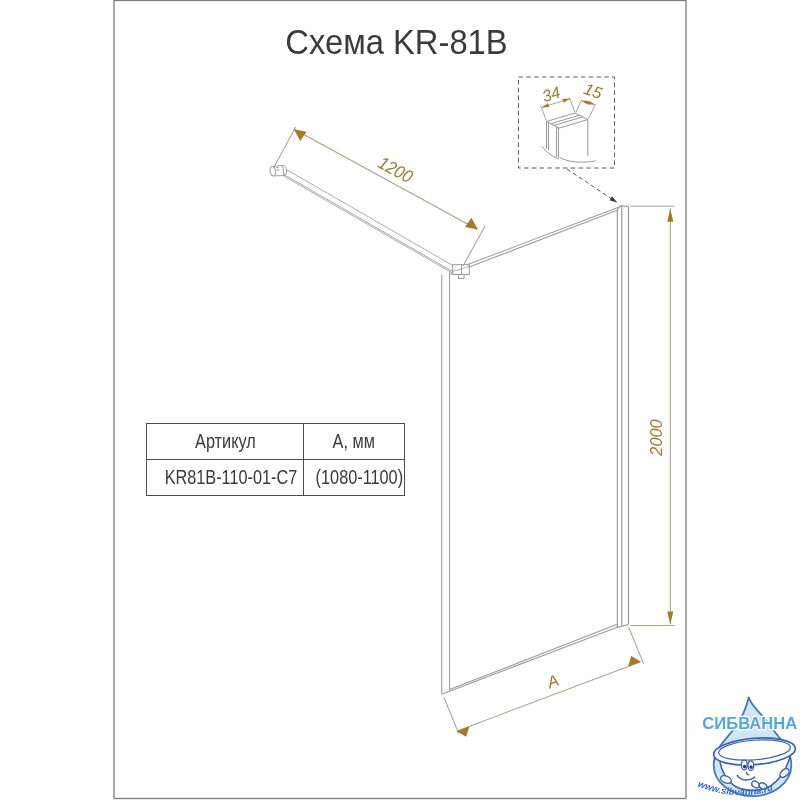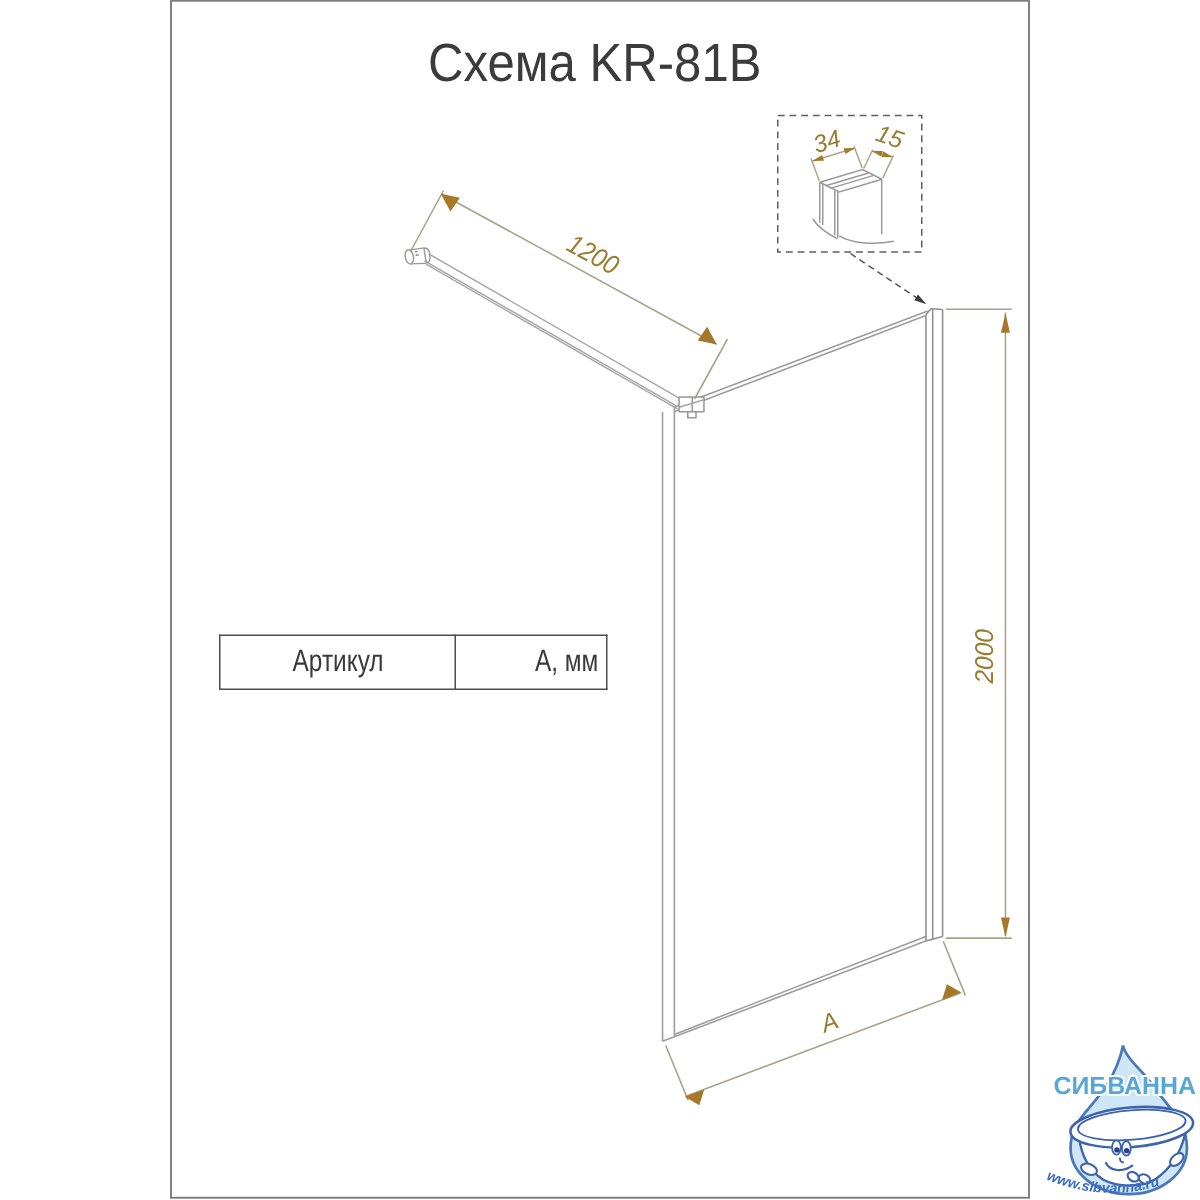--- a/index.html
+++ b/index.html
@@ -1,21 +1,21 @@
 <!DOCTYPE html>
 <html><head>
 <meta charset="utf-8">
 <style>
   html,body{margin:0;padding:0;background:#ffffff;}
   body{width:800px;height:800px;position:relative;font-family:"Liberation Sans",sans-serif;overflow:hidden;}
   svg{position:absolute;left:0;top:0;}
   .tbl{position:absolute;left:146px;top:423px;border-collapse:collapse;table-layout:fixed;width:258px;color:#3a3a3a;font-size:20.6px;}
   .tbl td{border:1.2px solid #4d4d4d;text-align:center;padding:0;height:34.75px;white-space:nowrap;overflow:visible;margin-top:44px;}
   .tbl td.c1{width:156px;}
-  .tbl td.c2{width:100px;text-align:right;}
+  .tbl td.c2{width:100px;}
   .tbl span{display:inline-block;transform:scaleX(0.79);transform-origin:50% 50%;}
 </style>
 </head>
 <body>
 
 <svg width="800" height="800" viewBox="0 0 800 800">
 
   <rect x="114" y="0.5" width="572" height="798" fill="none" stroke="#7e7e7e" stroke-width="1.3"></rect>
 
   <text x="0" y="0" font-size="35.8" fill="#3b3b3b" text-anchor="middle" font-family="Liberation Sans, sans-serif" transform="translate(396.5,54) scale(0.915,1)">Схема KR-81B</text>
@@ -137,20 +137,24 @@
   <tbody>
       <tr>
         <td class="c1"><span>Артикул</span></td>
         <td class="c2"><span>А, мм</span></td>
       </tr>
 
 
 
 
 
+  <tr>
+        <td class="c1"><span>KR81B-110-01-C7</span></td>
+        <td class="c2"><span>(1080-1100)</span></td>
+      </tr>
 
 </tbody>
   </table>
 
 <svg width="800" height="800" viewBox="0 0 800 800">
 
   <path d="M748.7,697 C747,705.5 743.5,714.5 737.5,724 C726,741 713.7,747.5 713.7,765.3 A38.8,30.8 0 0 0 791.3,765.3 C791.3,747.5 780,740 768.5,723.5 C762,714 750.4,705.5 748.7,697 Z" fill="#cfe6f7" stroke="#4a77ba" stroke-width="1.8"></path>
 
   <text x="749.8" y="729.3" font-size="16.6" font-weight="bold" text-anchor="middle" fill="#55a7da" stroke="#ffffff" stroke-width="2.6" paint-order="stroke" font-family="Liberation Sans, sans-serif">СИБВАННА</text>
 

